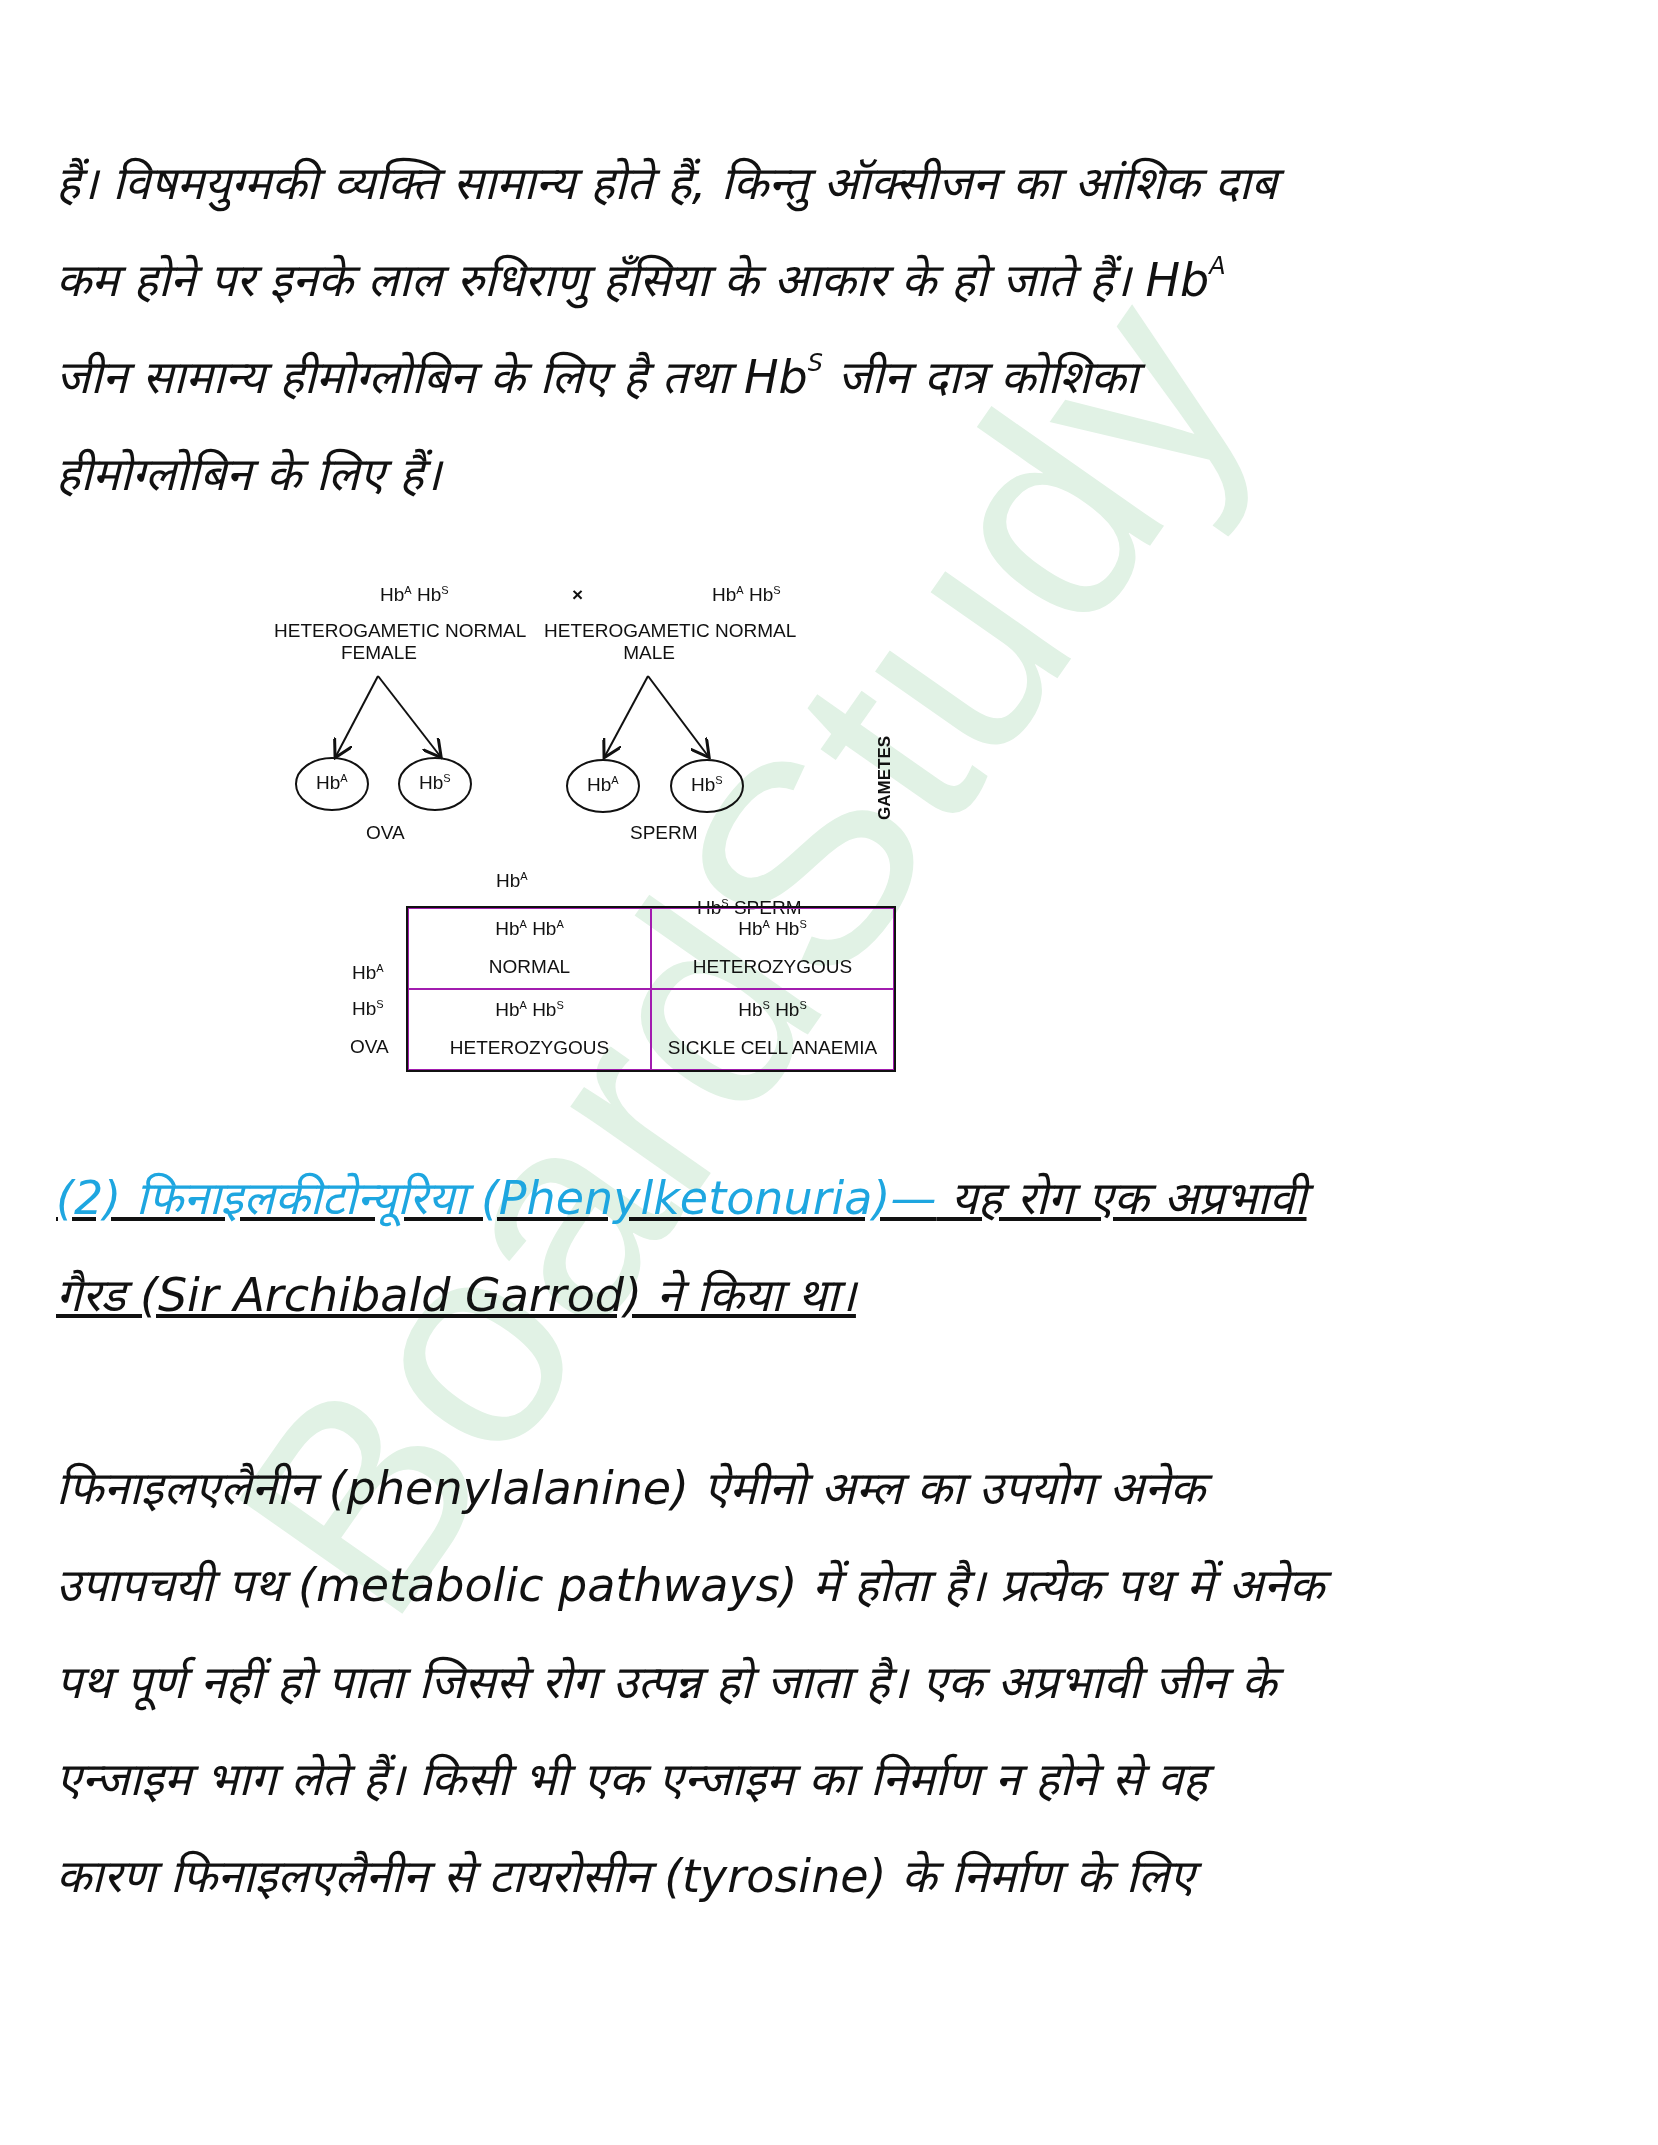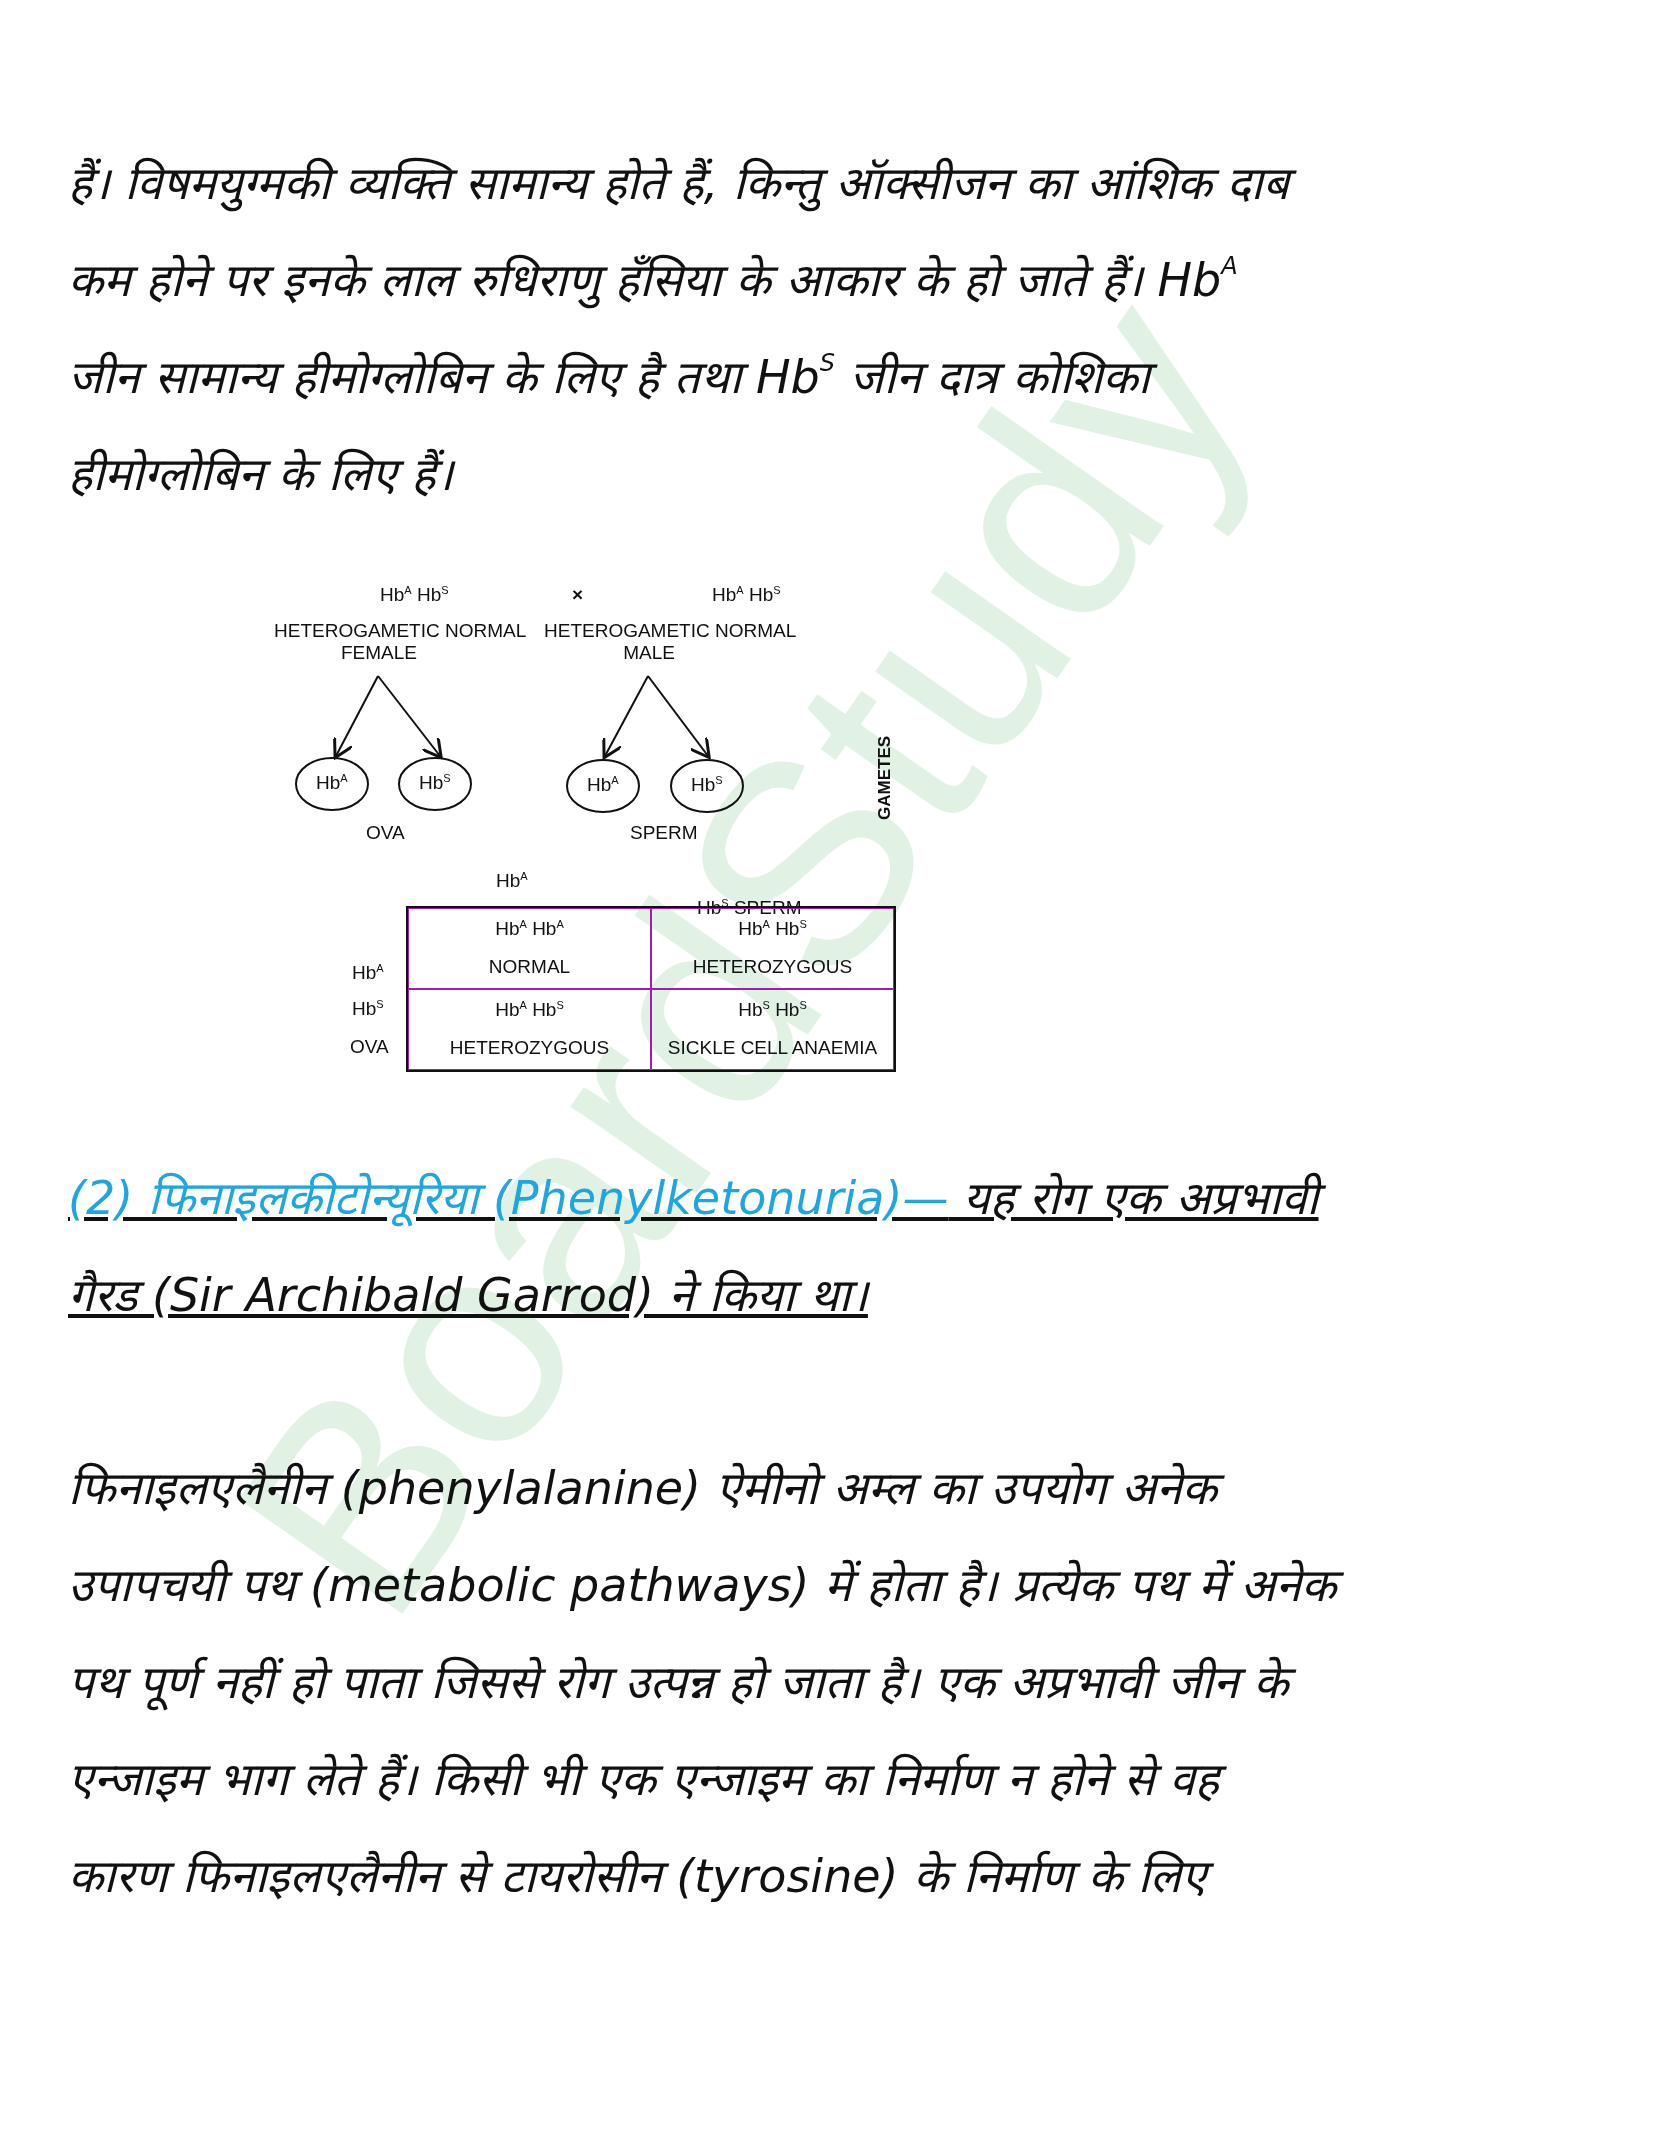--- a/index.html
+++ b/index.html
@@ -1,20 +1,20 @@
 <!DOCTYPE html>
 <html><head>
 <meta charset="utf-8">
 <style>
   html, body { margin: 0; padding: 0; background: #ffffff; }
   body { width: 1658px; height: 2145px; position: relative; overflow: hidden; font-family: "DejaVu Sans", sans-serif; color: #111; }
   .watermark-wrap { position:absolute; left:0; top:0; width:1658px; height:2145px; pointer-events:none; z-index:0; }
   .wm-text { position:absolute; left:170px; top:1480px; font-family:"Liberation Sans", sans-serif; font-size:290px; color:#e1f2e5; transform: rotate(-55deg); transform-origin: 0 0; white-space:nowrap; }
   .content { position: relative; z-index: 1; }
-  .para { position: absolute; left: 68px; width: 1560px; font-size: 46px; font-style: italic; line-height: 97px; }
+  .para { position: absolute; left: 56px; width: 1560px; font-size: 46px; font-style: italic; line-height: 97px; }
   .line { display: block; white-space: nowrap; }
   sup { font-size: 24px; vertical-align: 22px; line-height: 0; }
   .heading { color: #1ea6e0; }
   .p1 { top: 135px; }
   .p2 { top: 1150px; text-decoration: underline; }
   .p3 { top: 1440px; }
   
   .diagram { position: absolute; left: 260px; top: 570px; width: 660px; height: 510px; font-family: "Liberation Sans", sans-serif; color: #111; }
   .dtext { position: absolute; font-size: 19px; text-align: center; line-height: 22px; white-space: nowrap; }
   .dtext sup { font-size: 11px; vertical-align: 7px; }

